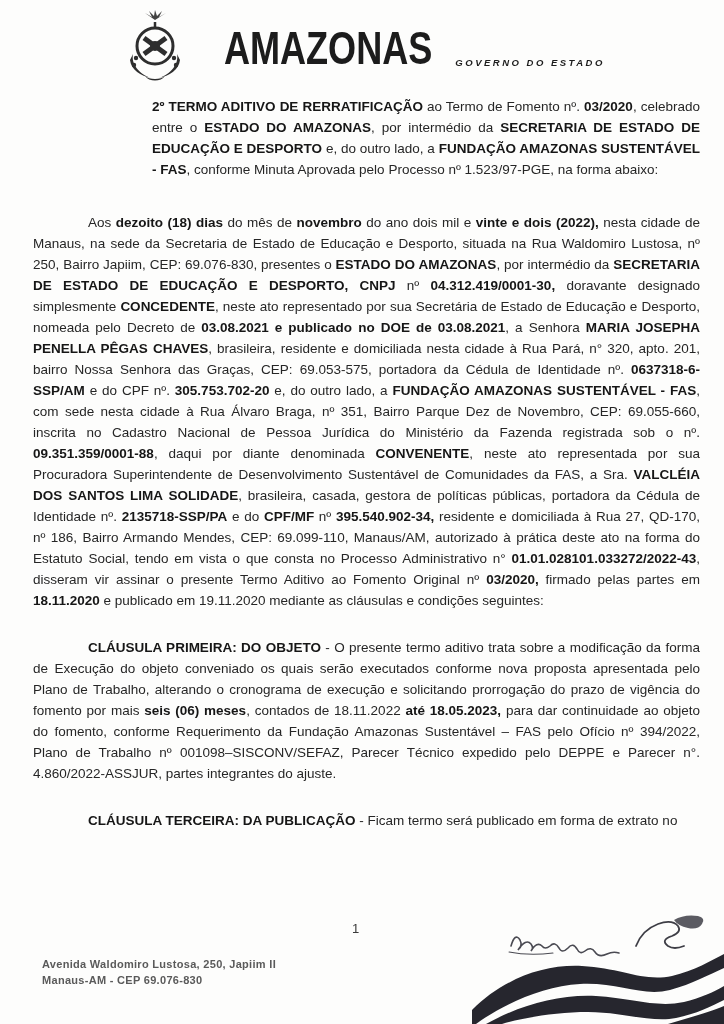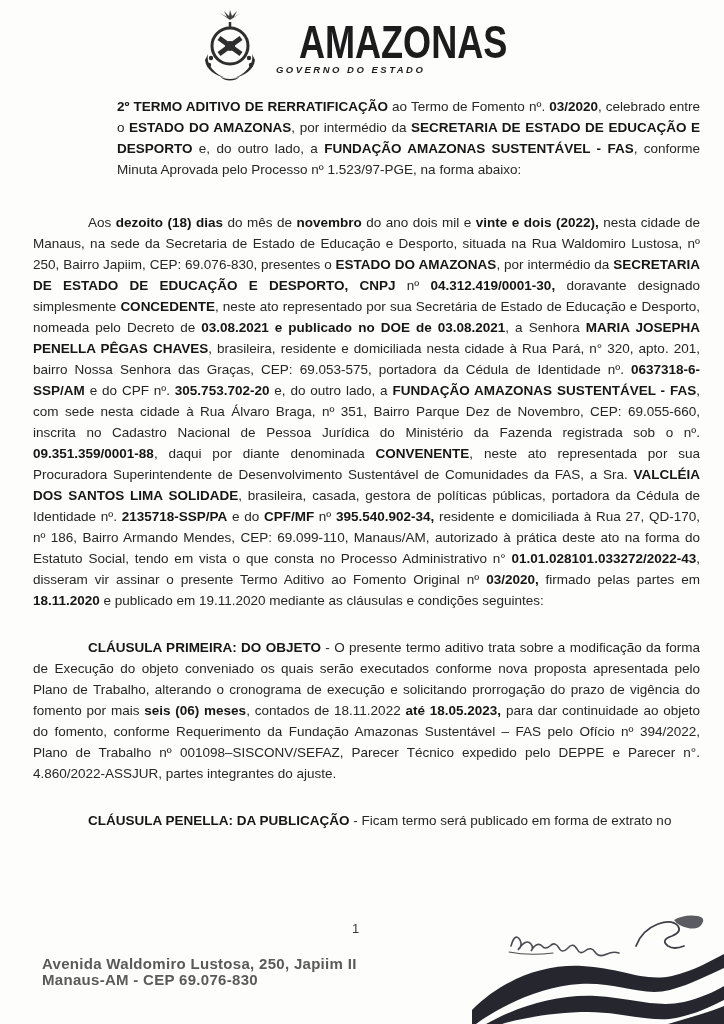--- a/index.html
+++ b/index.html
@@ -17,21 +17,21 @@
   
   .header {
     display: flex;
     justify-content: center;
     align-items: center;
     gap: 10px;
     padding-top: 10px;
     height: 86px;
   }
   .emblem { width: 72px; height: 76px; }
-  .wordmark { display: flex; flex-direction: column; align-items: flex-start; }
+  .wordmark { display: flex; flex-direction: row; align-items: flex-end; }
   .brand-name {
     font-size: 44px;
     font-weight: 900;
     letter-spacing: 0px;
     color: #1c1c1c;
     transform: scaleX(0.82) scaleY(1.05);
     transform-origin: center;
     line-height: 40px;
   }
   .brand-subtitle {
@@ -45,34 +45,34 @@
   
   .textbody {
     padding: 0 24px 0 33px;
     font-size: 13.5px;
     line-height: 21px;
     text-align: justify;
     color: #262626;
   }
   .intro-block {
     margin-top: 10px;
-    margin-left: 84px;
+    margin-left: 119px;
     text-align: justify;
   }
   .para { margin-top: 22px; text-indent: 55px; }
   .para.first { margin-top: 32px; }
   .para.clause { margin-top: 26px; }
   .b { font-weight: 700; color: #161616; }
   .u { }
   
   .footer-address {
     position: absolute;
     left: 42px;
     top: 956px;
-    font-size: 15px;
+    font-size: 11px;
     font-weight: 700;
     color: #5a5a5a;
     line-height: 16px;
     letter-spacing: 0.3px;
   }
   .page-number {
     position: absolute;
     left: 352px;
     top: 921px;
     font-size: 13px;
@@ -122,21 +122,21 @@
 
   <div class="textbody">
 
     <p class="intro-block"><span class="b">2º TERMO ADITIVO DE RERRATIFICAÇÃO</span><span> ao Termo de Fomento nº. </span><span class="b">03/2020</span><span>, celebrado entre o </span><span class="b">ESTADO DO AMAZONAS</span><span>, por intermédio da </span><span class="b">SECRETARIA DE ESTADO DE EDUCAÇÃO E DESPORTO</span><span> e, do outro lado, a </span><span class="b">FUNDAÇÃO AMAZONAS SUSTENTÁVEL - FAS</span><span>, conforme Minuta Aprovada pelo Processo nº 1.523/97-PGE, na forma abaixo:</span></p>
 
     <p class="para first"><span>Aos </span><span class="b">dezoito (18) dias</span><span> do mês de </span><span class="b">novembro</span><span> do ano dois mil e </span><span class="b">vinte e dois (2022),</span><span> nesta cidade de Manaus, na sede da Secretaria de Estado de Educação e Desporto, situada na Rua Waldomiro Lustosa, nº 250, Bairro Japiim, CEP: 69.076-830, presentes o </span><span class="b">ESTADO DO AMAZONAS</span><span>, por intermédio da </span><span class="b">SECRETARIA DE ESTADO DE EDUCAÇÃO E DESPORTO, CNPJ</span><span> nº </span><span class="b">04.312.419/0001-30,</span><span> doravante designado simplesmente </span><span class="b">CONCEDENTE</span><span>, neste ato representado por sua Secretária de Estado de Educação e Desporto, nomeada pelo Decreto de </span><span class="b">03.08.2021 e publicado no DOE de 03.08.2021</span><span>, a Senhora </span><span class="b">MARIA JOSEPHA PENELLA PÊGAS CHAVES</span><span>, brasileira, residente e domiciliada nesta cidade à Rua Pará, n° 320, apto. 201, bairro Nossa Senhora das Graças, CEP: 69.053-575, portadora da Cédula de Identidade nº. </span><span class="b">0637318-6-SSP/AM</span><span> e do CPF nº. </span><span class="b">305.753.702-20</span><span> e, do outro lado, a </span><span class="b">FUNDAÇÃO AMAZONAS SUSTENTÁVEL - FAS</span><span>, com sede nesta cidade à Rua Álvaro Braga, nº 351, Bairro Parque Dez de Novembro, CEP: 69.055-660, inscrita no Cadastro Nacional de Pessoa Jurídica do Ministério da Fazenda registrada sob o nº. </span><span class="b">09.351.359/0001-88</span><span>, daqui por diante denominada </span><span class="b">CONVENENTE</span><span>, neste ato representada por sua Procuradora Superintendente de Desenvolvimento Sustentável de Comunidades da FAS, a Sra. </span><span class="b">VALCLÉIA DOS SANTOS LIMA SOLIDADE</span><span>, brasileira, casada, gestora de políticas públicas, portadora da Cédula de Identidade nº. </span><span class="b">2135718-SSP/PA</span><span> e do </span><span class="b">CPF/MF</span><span> nº </span><span class="b">395.540.902-34,</span><span> residente e domiciliada à Rua 27, QD-170, nº 186, Bairro Armando Mendes, CEP: 69.099-110, Manaus/AM, autorizado à prática deste ato na forma do Estatuto Social, tendo em vista o que consta no Processo Administrativo n° </span><span class="b">01.01.028101.033272/2022-43</span><span>, disseram vir assinar o presente Termo Aditivo ao Fomento Original nº </span><span class="b">03/2020,</span><span> firmado pelas partes em </span><span class="b">18.11.2020</span><span> e publicado em 19.11.2020 mediante as cláusulas e condições seguintes:</span></p>
 
     <p class="para clause"><span class="b u">CLÁUSULA PRIMEIRA</span><span class="b">: DO OBJETO</span><span> - O presente termo aditivo trata sobre a modificação da forma de Execução do objeto conveniado os quais serão executados conforme nova proposta apresentada pelo Plano de Trabalho, alterando o cronograma de execução e solicitando prorrogação do prazo de vigência do fomento por mais </span><span class="b">seis (06) meses</span><span>, contados de 18.11.2022 </span><span class="b">até 18.05.2023,</span><span> para dar continuidade ao objeto do fomento, conforme Requerimento da Fundação Amazonas Sustentável – FAS pelo Ofício nº 394/2022, Plano de Trabalho nº 001098–SISCONV/SEFAZ, Parecer Técnico expedido pelo DEPPE e Parecer n°. 4.860/2022-ASSJUR, partes integrantes do ajuste.</span></p>
 
 
-    <p class="para clause"><span class="b u">CLÁUSULA PENELLA</span><span class="b">: DA PUBLICAÇÃO</span><span> - Ficam termo será publicado em forma de extrato no</span></p>
+    <p class="para clause"><span class="b u">CLÁUSULA TERCEIRA</span><span class="b">: DA PUBLICAÇÃO</span><span> - Ficam termo será publicado em forma de extrato no</span></p>
 
   </div>
 
   <div class="footer-address">
     <div>Avenida Waldomiro Lustosa, 250, Japiim II</div>
     <div>Manaus-AM - CEP 69.076-830</div>
   </div>
 
   <div class="page-number">1</div>
 

